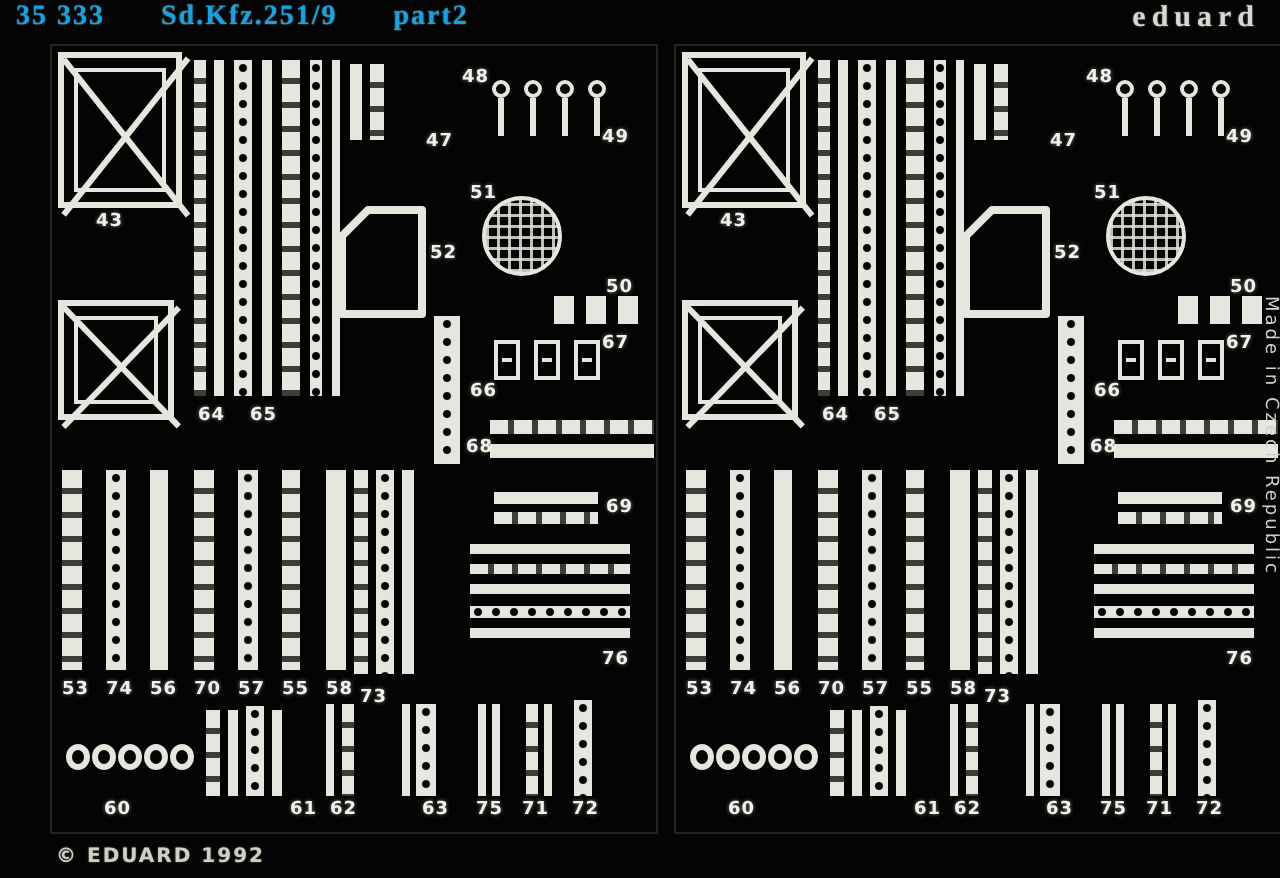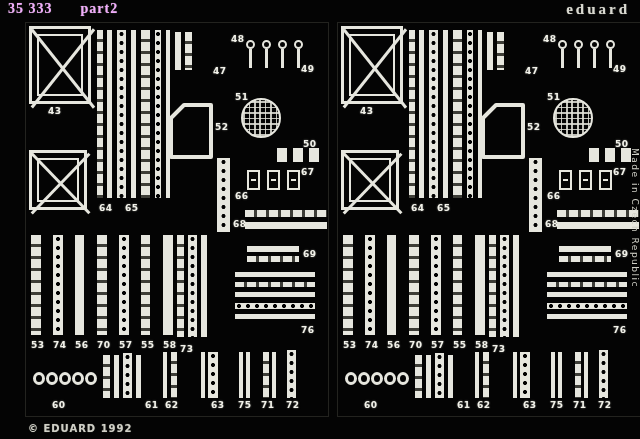--- a/index.html
+++ b/index.html
@@ -32,34 +32,35 @@
                          repeating-linear-gradient(90deg,var(--mesh) 0 1.5px,transparent 1.5px 5.5px);}
   .ring{border:3px solid var(--metal);border-radius:50%;}
   .pin .head{width:9px;height:9px;border:2px solid var(--metal);border-radius:50%;margin:0 auto;box-sizing:border-box;}
   .pin .stem{width:3px;background:var(--metal);margin:0 auto;}
   .buckle{border:2px solid var(--metal);}
   .buckle .slot{position:absolute;left:2px;right:2px;top:50%;height:2px;background:var(--metal);transform:translateY(-50%);}
   .plabel{position:absolute;font-weight:bold;font-size:9px;line-height:10px;color:var(--label);
           letter-spacing:.5px;text-shadow:0 0 2px rgba(240,240,230,.5);}
   .header{position:absolute;top:1px;left:8px;display:flex;gap:28px;
           font-family:"Liberation Serif",serif;font-weight:bold;font-size:14px;line-height:16px;
-          color:#f0abfc;letter-spacing:1px;text-shadow:0 0 1px #7d7d74;}
+          color:#0ea5e9;letter-spacing:1px;text-shadow:0 0 1px #7d7d74;}
   .brand{position:absolute;top:1px;right:10px;font-family:"Liberation Serif",serif;font-weight:bold;
          font-size:15px;line-height:16px;color:#d8d8d0;letter-spacing:3px;text-shadow:0 0 1px #7d7d74;}
   .side-text{position:absolute;right:0;top:148px;writing-mode:vertical-rl;
              font-size:9px;color:#cfcfc6;letter-spacing:1.5px;}
   .footer{position:absolute;left:28px;bottom:5px;font-weight:bold;font-size:10px;
           color:#cfcfc6;letter-spacing:1px;text-shadow:0 0 1px #6e6e66;}
 </style>
 </head>
 <body>
 
 <div class="stage">
   <div class="header">
     <span>35 333</span>
+    <span>Sd.Kfz.251/9</span>
     <span>part2</span>
   </div>
   <div class="brand">eduard</div>
   <div>
       <div class="half" style="left: 25px;">
         <div class="part xframe" style="left: 4px; top: 26px; width: 62px; height: 78px;">
           <div class="inner"></div>
           <div class="diag" style="width: 99.6393px; left: -18.8197px; top: 37.5px; transform: rotate(51.5198deg);"></div>
           <div class="diag" style="width: 99.6393px; left: -18.8197px; top: 37.5px; transform: rotate(-51.5198deg);"></div>
         </div>

